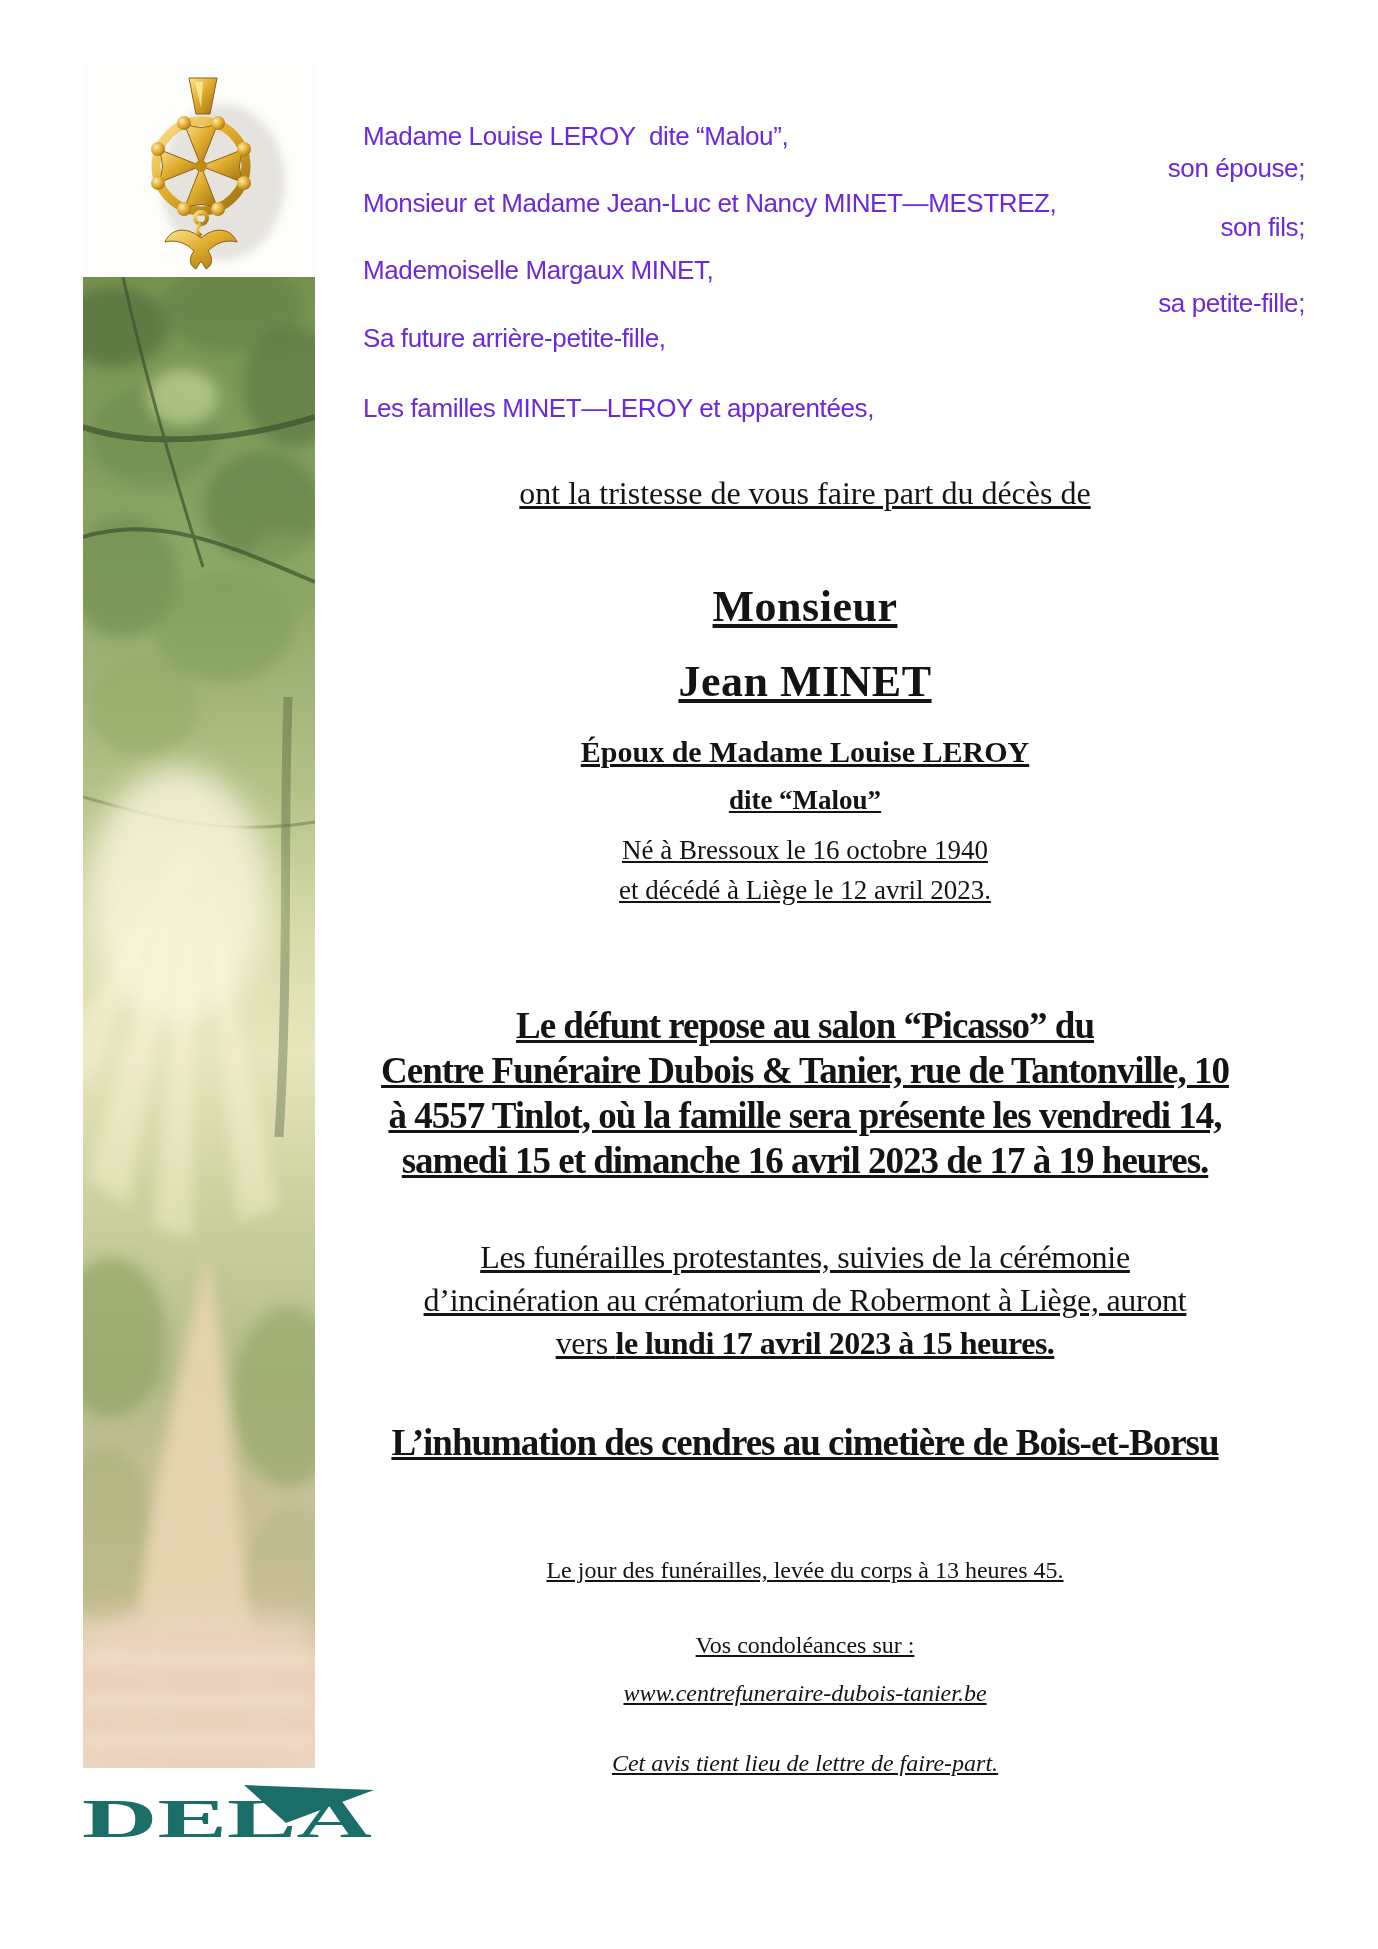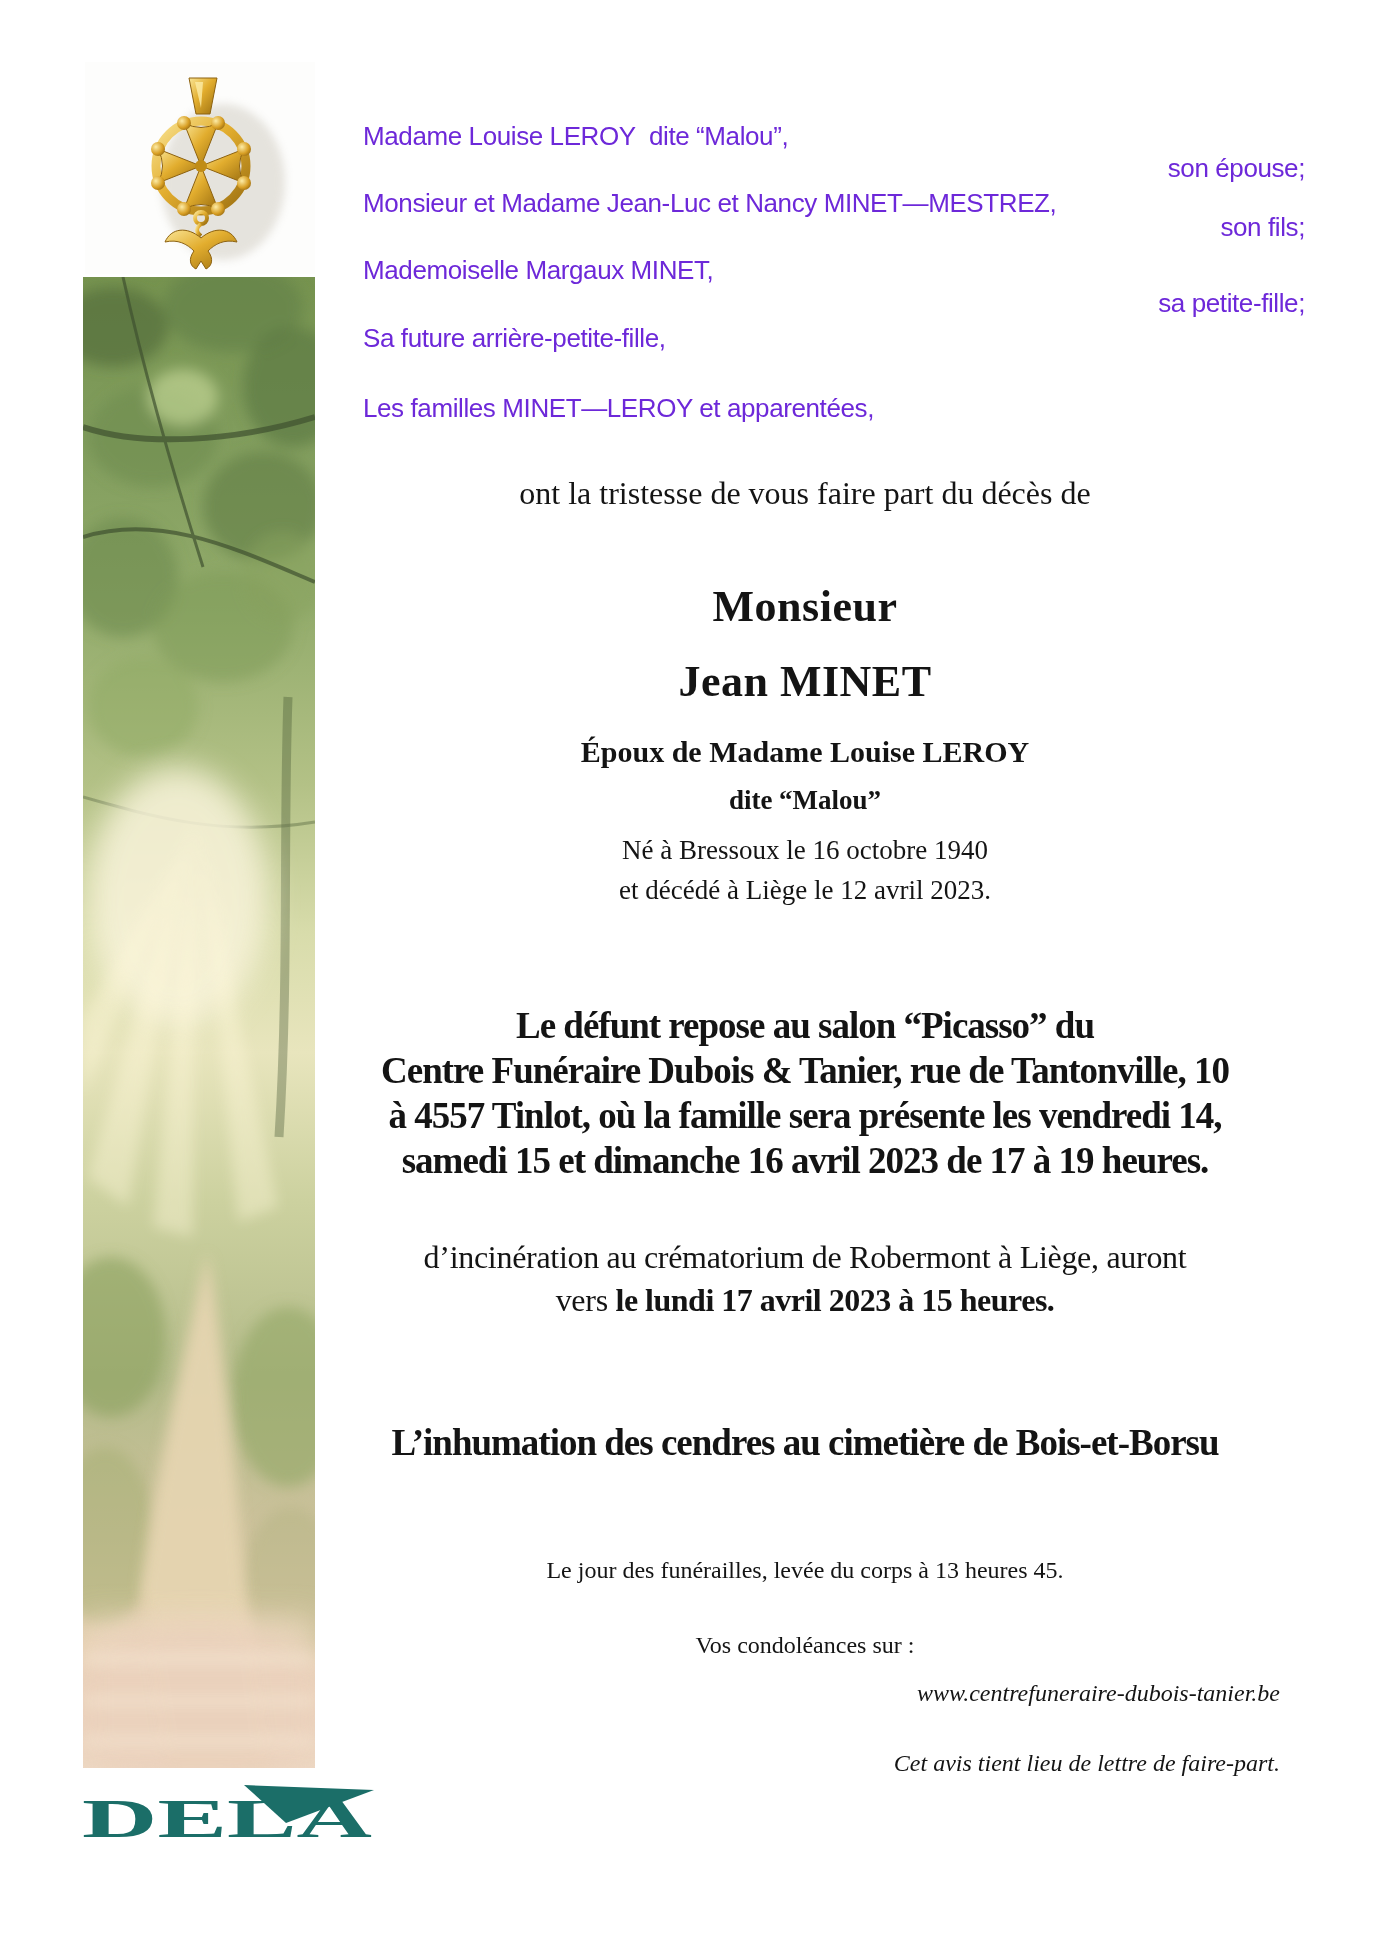--- a/index.html
+++ b/index.html
@@ -32,31 +32,31 @@
     font-size:26px;letter-spacing:-0.4px;color:#6d28d9;
   }
   .intro .line{position:absolute;white-space:pre;}
   .intro .l{left:0;}
   .intro .r{right:0;}
   
   .main{
     position:absolute;left:330px;width:950px;top:0;height:1949px;
     text-align:center;
   }
-  .main .block{position:absolute;left:0;width:100%;}
+  .main .block{position:absolute;left:0;width:100%;text-decoration:underline;}
   .ann-intro{font-size:32px;}
   .ann-title,.ann-name{font-size:44px;font-weight:bold;letter-spacing:0.5px;}
   .ann-spouse{font-size:30px;font-weight:bold;}
   .ann-alias{font-size:27px;font-weight:bold;}
   .ann-birth,.ann-death{font-size:27px;}
   .para-bold{font-size:37px;font-weight:bold;line-height:45px;letter-spacing:-1px;}
   .para-reg{font-size:32px;line-height:43px;letter-spacing:-0.3px;}
   .para-reg b{letter-spacing:-0.5px;}
   .single{font-size:24px;}
-  .italic{font-style:italic;text-align:right;}
+  .italic{font-style:italic;}
 </style>
 </head>
 <body>
 
 <div class="page">
 
   <div class="pendant-box">
     <svg viewBox="0 0 230 212">
       <defs>
         <linearGradient id="gold" x1="0" y1="0" x2="1" y2="1">
@@ -210,20 +210,21 @@
     <div class="block ann-death" style="top:875px">et décédé à Liège le 12 avril 2023.</div>
 
     <div class="block para-bold" style="top:1003px">
       <div>Le défunt repose au salon “Picasso” du</div>
       <div>Centre Funéraire Dubois &amp; Tanier, rue de Tantonville, 10</div>
       <div>à 4557 Tinlot, où la famille sera présente les vendredi 14,</div>
       <div>samedi 15 et dimanche 16 avril 2023 de 17 à 19 heures.</div>
     </div>
 
     <div class="block para-reg" style="top:1236px">
+      <div>Les funérailles protestantes, suivies de la cérémonie</div>
       <div>d’incinération au crématorium de Robermont à Liège, auront</div>
       <div><span>vers </span><b>le lundi 17 avril 2023 à 15 heures.</b></div>
     </div>
 
     <div class="block para-bold" style="top:1420px">
       <div>L’inhumation des cendres au cimetière de Bois-et-Borsu</div>
     </div>
 
     <div class="block single" style="top:1557px">Le jour des funérailles, levée du corps à 13 heures 45.</div>
 

